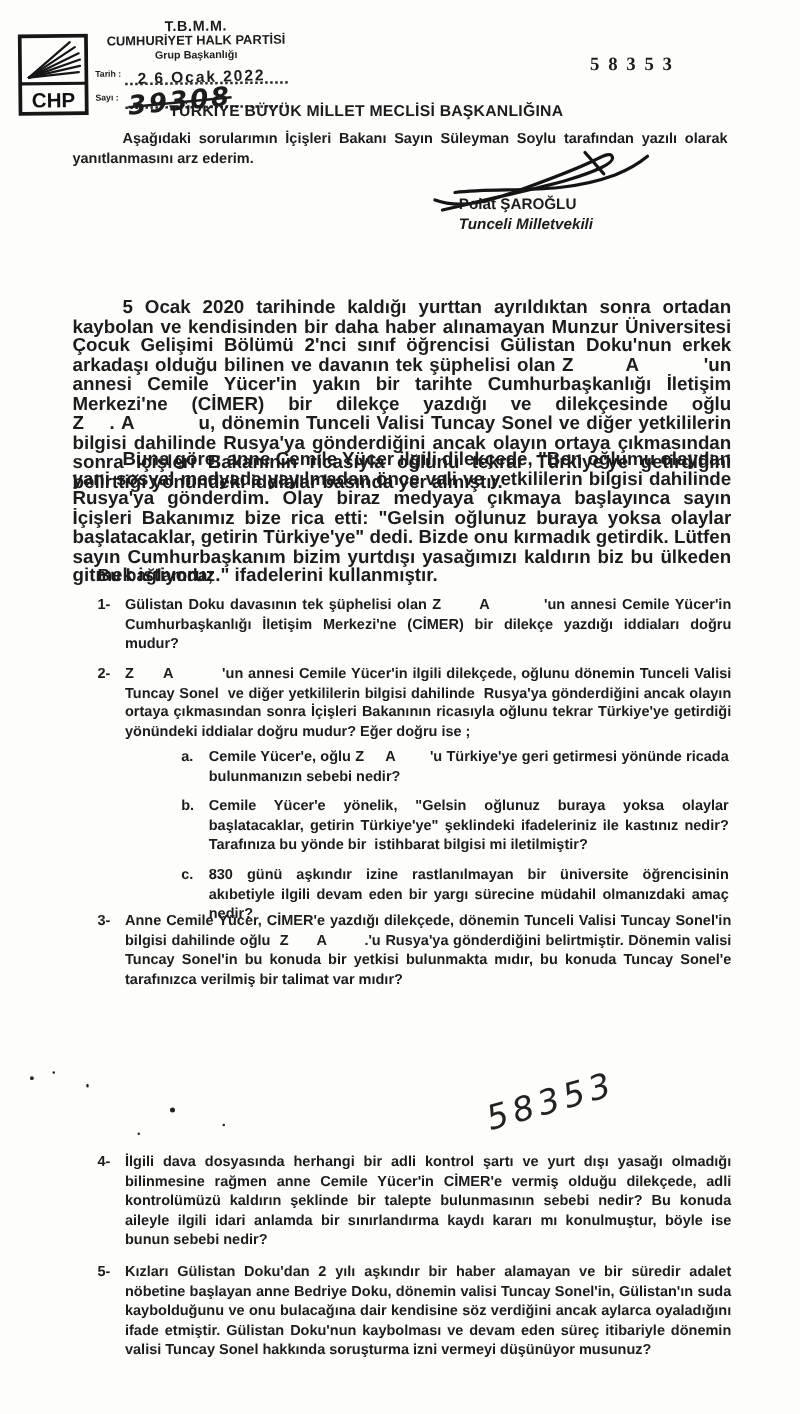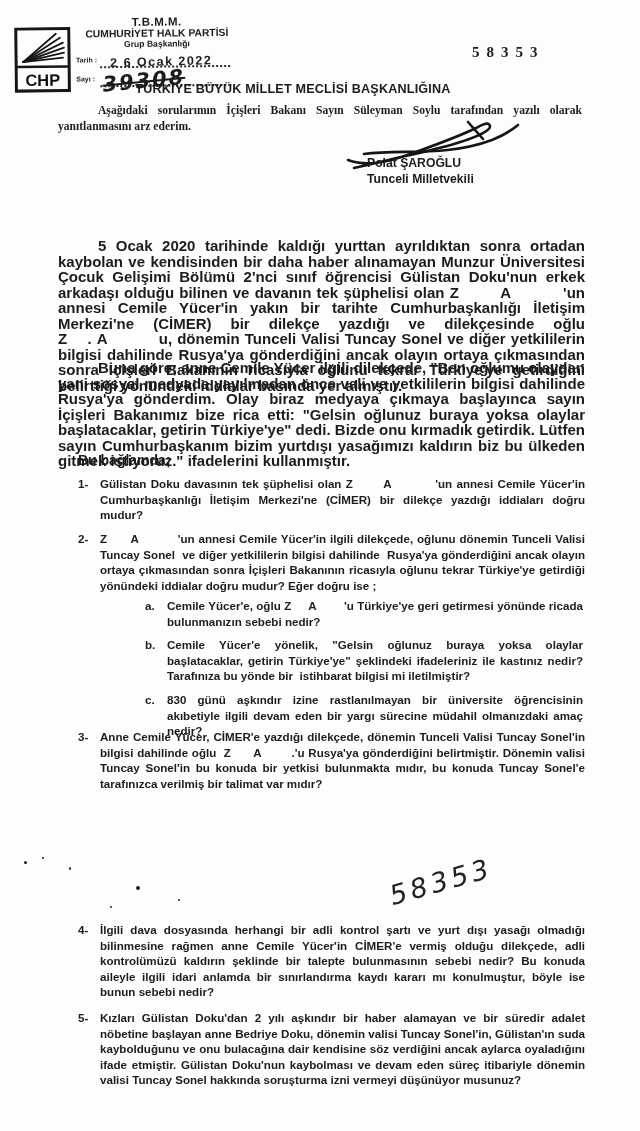--- a/index.html
+++ b/index.html
@@ -24,26 +24,26 @@
     letter-spacing:2px;text-decoration:line-through;transform:rotate(-5deg);
     font-family:"DejaVu Sans",sans-serif;
   }
   
   .docnum{
     position:absolute;left:472px;top:44px;
     font-family:"Liberation Serif",serif;font-weight:700;font-size:15px;letter-spacing:7px;
   }
   
   .title{position:absolute;left:58px;width:470px;top:82px;text-align:center;font-size:12.6px;font-weight:700;letter-spacing:.2px;}
-  .intro{position:absolute;left:58px;right:58px;top:103px;margin:0;font-size:11.6px;line-height:15.6px;font-weight:600;text-align:justify;text-indent:40px;font-family:Liberation Serif, serif;}
+  .intro{position:absolute;left:58px;right:58px;top:103px;margin:0;font-size:11.6px;line-height:15.6px;font-weight:600;text-align:justify;text-indent:40px;}
   
   .signature{position:absolute;left:342px;top:116px;}
   .sig-block{position:absolute;left:367px;width:200px;top:156px;text-align:left;}
   .sig-name{font-size:12.2px;font-weight:700;}
-  .sig-title{font-size:12.2px;font-weight:700;margin-top:2px;}
+  .sig-title{font-size:12.2px;font-weight:700;margin-top:2px;font-style:italic;}
   
   .body{position:absolute;left:58px;right:55px;margin:0;font-size:15px;line-height:15.5px;font-weight:600;text-align:justify;text-indent:40px;}
   .p1{top:238px;}
   .p2{top:360px;}
   .context{position:absolute;left:78px;top:452px;font-size:14px;font-weight:700;}
   
   .q{position:absolute;left:78px;right:55px;font-size:11.6px;line-height:15.5px;font-weight:600;}
   .qs{position:absolute;left:145px;right:57px;font-size:11.6px;line-height:15.5px;font-weight:600;}
   .qm{position:absolute;left:0;top:0;font-weight:700;}
   .qt{display:block;margin-left:22px;text-align:justify;}

